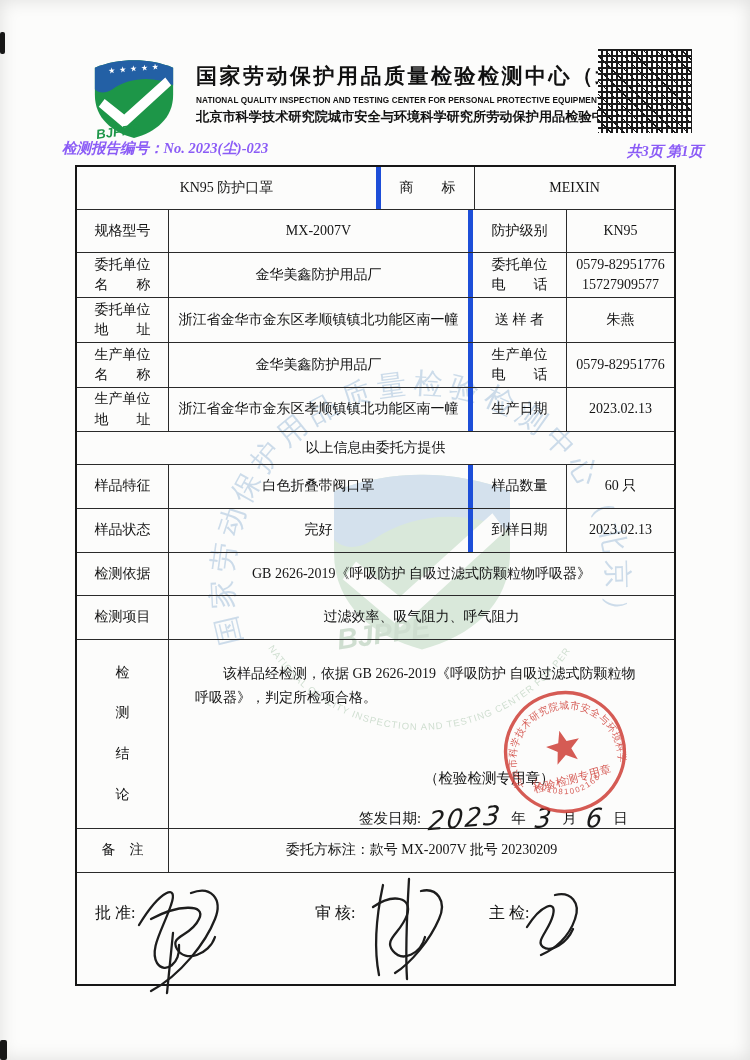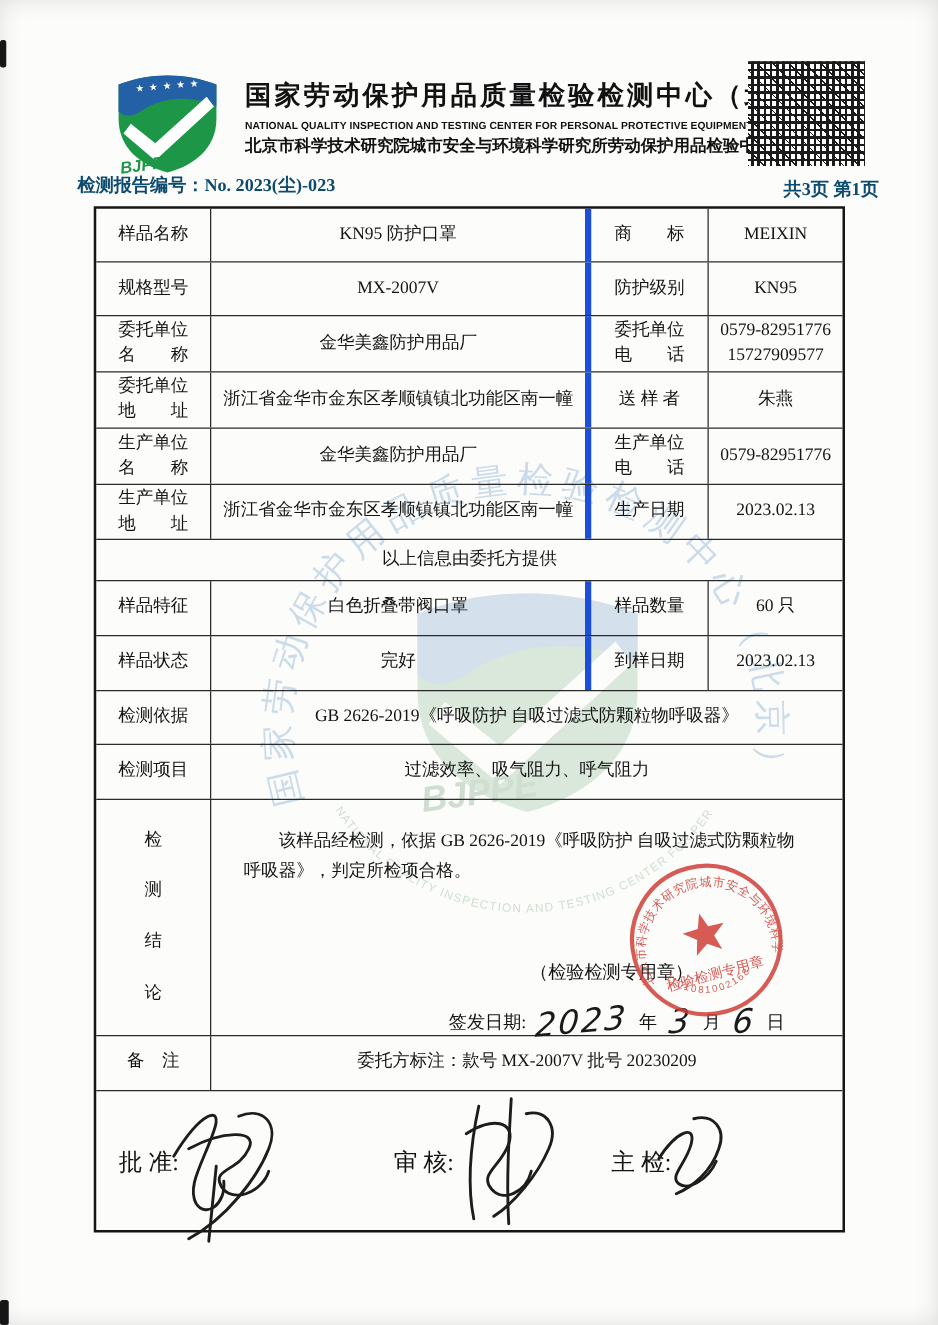--- a/index.html
+++ b/index.html
@@ -19,21 +19,21 @@
   .sub-en{font-family:"Liberation Sans","DejaVu Sans",sans-serif;font-weight:bold;
           font-size:8.2px;letter-spacing:.1px;margin-top:6px;color:#111;white-space:nowrap;}
   .sub-cn{font-family:"Liberation Sans","DejaVu Sans",sans-serif;font-weight:bold;
           font-size:13.2px;margin-top:3px;color:#111;white-space:nowrap;}
   .qr{position:absolute;left:596px;top:47px;width:94px;height:84px;background-color:#fff;
       background-image:
         repeating-linear-gradient(90deg,#1b1b1b 0 2px,transparent 2px 5px),
         repeating-linear-gradient(0deg,#1b1b1b 0 2px,transparent 2px 6px),
         repeating-linear-gradient(45deg,transparent 0 3px,#1b1b1b 3px 4px,transparent 4px 9px);
       background-clip:content-box;padding:2px;}
-  .meta{position:absolute;left:62px;top:139px;width:640px;font-size:14.5px;font-weight:bold;color:#0c4a6e;}
+  .meta{position:absolute;left:62px;top:139px;width:640px;font-size:14.5px;font-weight:bold;color:#8b5cf6;font-style:italic;}
   .meta .pages{position:absolute;right:-1px;top:3px;font-weight:bold;}
 
   
   .tbl{position:absolute;left:75px;top:165px;width:597px;height:817px;border:2.5px solid #161616;
        box-sizing:content-box;display:flex;flex-direction:column;background:transparent;z-index:2;}
   .row{display:flex;border-bottom:1px solid #2a2a2a;box-sizing:border-box;flex:0 0 auto;}
   .row.last{border-bottom:none;flex:1 1 auto;}
   .c{box-sizing:border-box;display:flex;align-items:center;justify-content:center;
      text-align:center;font-size:14px;line-height:1.45;color:#141414;padding:2px 4px;}
   .c.l1{width:92px;border-right:1px solid #2a2a2a;}
@@ -50,21 +50,21 @@
   .concl-text{font-size:14px;line-height:1.7;text-indent:2em;margin:12px;}
   .stamp-note{position:absolute;left:255px;top:128px;font-size:14.5px;}
   .issue-line{position:absolute;left:190px;top:156px;font-size:14.5px;white-space:nowrap;}
   .hand{display:inline-block;font-family:"DejaVu Sans",sans-serif;font-style:italic;
         font-size:26px;letter-spacing:2px;transform:rotate(-5deg) skewX(-10deg);
         position:relative;top:4px;margin:0 7px;color:#1a1a1a;}
   .unit{margin:0 2px;}
 
   
   .signoff{position:relative;align-items:flex-start;justify-content:flex-start;padding:0;}
-  .sig-label{position:absolute;font-size:19px;top:44px;white-space:nowrap;}
+  .sig-label{position:absolute;font-size:16px;top:28px;white-space:nowrap;}
   .sig-label.approve{left:18px;}
   .sig-label.review{left:238px;}
   .sig-label.chief{left:412px;}
   .sigsvg{position:absolute;overflow:visible;z-index:3;}
   .sigsvg path{fill:none;stroke:#1d1d1d;stroke-width:2.3;stroke-linecap:round;stroke-linejoin:round;}
   .sig1{left:44px;top:2px;width:130px;height:120px;}
   .sig2{left:272px;top:0px;width:115px;height:110px;}
   .sig3{left:440px;top:12px;width:70px;height:72px;}
 
   
@@ -116,21 +116,20 @@
   <div class="qr"></div>
 
   <div class="meta">
     <span>检测报告编号：</span><span>No. 2023(尘)-023</span>
     <span class="pages">共3页  第1页</span>
   </div>
 
   <div class="tbl">
 
     <div class="row" style="height:43px">
-      <div class="c l1">样品名称</div>
       <div class="c v1">KN95 防护口罩</div>
       <div class="c l2">商　　标</div>
       <div class="c v2">MEIXIN</div>
     </div>
 
     <div class="row" style="height:43px">
       <div class="c l1">规格型号</div>
       <div class="c v1">MX-2007V</div>
       <div class="c l2">防护级别</div>
       <div class="c v2">KN95</div>

